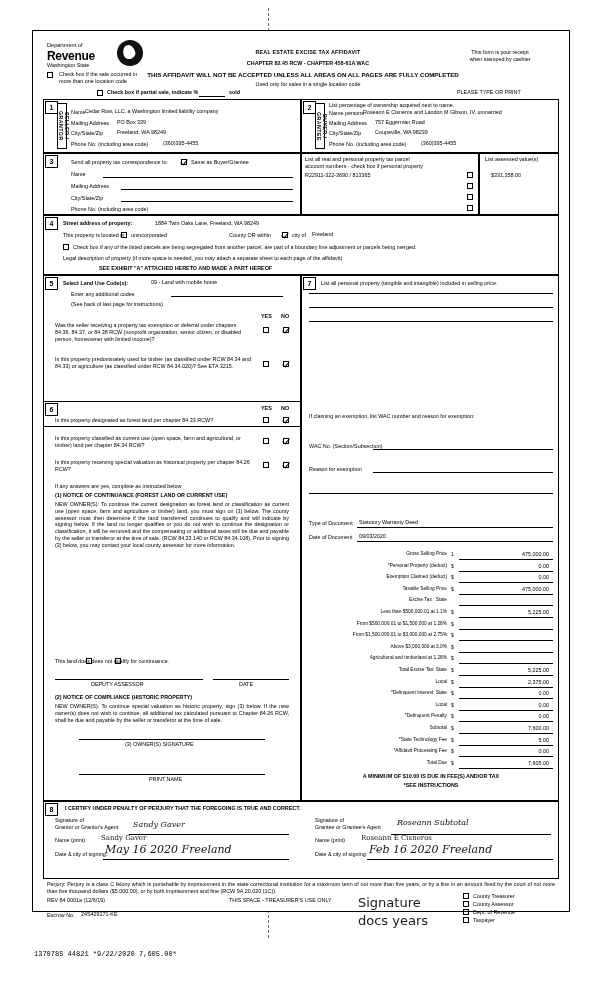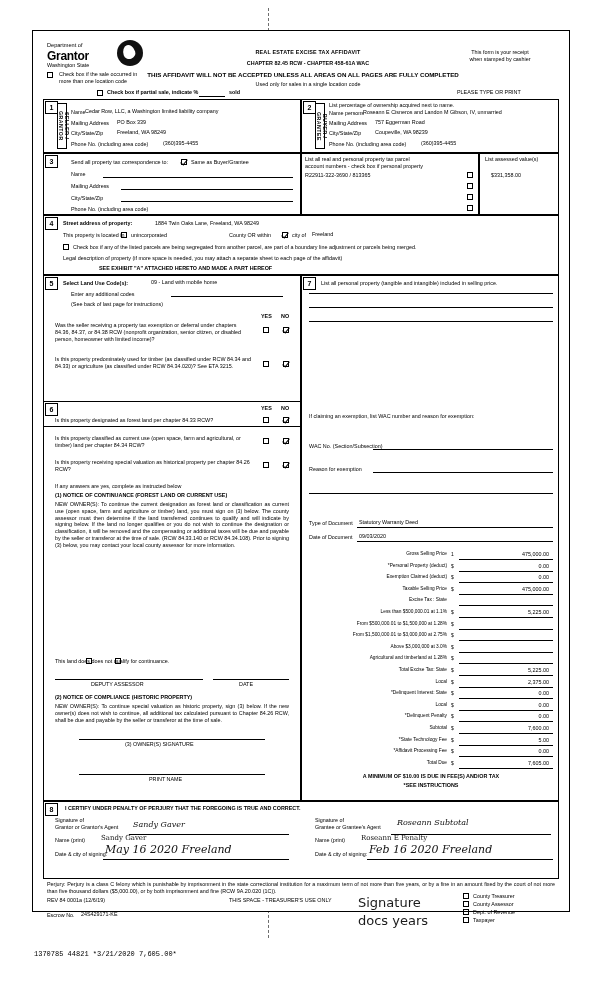--- a/index.html
+++ b/index.html
@@ -34,21 +34,21 @@
 <body>
 
 <div class="page">
 
   <div class="vline"></div>
 
   <div class="doc">
 
     <div class="logo-circle" style="left:84px;top:9px;"></div>
     <div class="cell" style="left:14px;top:11px;font-size:5.6px;">Department of</div>
-    <div class="cell bold" style="left:14px;top:18px;font-size:12px;letter-spacing:-.3px;">Grantor</div>
+    <div class="cell bold" style="left:14px;top:18px;font-size:12px;letter-spacing:-.3px;">Revenue</div>
     <div class="cell" style="left:14px;top:31px;font-size:5.4px;">Washington State</div>
 
     <div class="cell hdr-title" style="left:150px;top:18px;width:250px;">REAL ESTATE EXCISE TAX AFFIDAVIT</div>
     <div class="cell hdr-sub" style="left:150px;top:29px;width:250px;">CHAPTER 82.45 RCW - CHAPTER 458-61A WAC</div>
     <div class="cell hdr-sub" style="left:30px;top:40px;width:480px;font-size:6.2px;">THIS AFFIDAVIT WILL NOT BE ACCEPTED UNLESS ALL AREAS ON ALL PAGES ARE FULLY COMPLETED</div>
     <div class="cell hdr-note" style="left:150px;top:50px;width:250px;">Used only for sales in a single location code</div>
 
     <div class="cell tiny center" style="left:412px;top:18px;width:110px;">This form is your receipt</div>
     <div class="cell tiny center" style="left:412px;top:25px;width:110px;">when stamped by cashier</div>
     <div class="cell tiny" style="left:424px;top:58px;">PLEASE TYPE OR PRINT</div>
@@ -349,21 +349,21 @@
     <div class="hand" style="position:absolute;left:68px;top:803px;font-style:normal;font-size:7px;">Sandy Gaver</div>
     <div class="cell tiny" style="left:22px;top:820px;">Date &amp; city of signing:</div>
     <div class="handbig" style="position:absolute;left:72px;top:812px;">May 16 2020 Freeland</div>
     <div class="cell" style="left:70px;top:828px;width:186px;border-bottom:1px solid #000;"></div>
 
     <div class="cell tiny" style="left:282px;top:786px;">Signature of</div>
     <div class="cell tiny" style="left:282px;top:793px;">Grantee or Grantee's Agent</div>
     <div class="hand" style="position:absolute;left:364px;top:787px;">Roseann Subtotal</div>
     <div class="cell" style="left:358px;top:803px;width:160px;border-bottom:1px solid #000;"></div>
     <div class="cell tiny" style="left:282px;top:806px;">Name (print)</div>
-    <div class="hand" style="position:absolute;left:328px;top:803px;font-style:normal;font-size:7px;">Roseann E Penalty</div>
+    <div class="hand" style="position:absolute;left:328px;top:803px;font-style:normal;font-size:7px;">Roseann E Cisneros</div>
     <div class="cell tiny" style="left:282px;top:820px;">Date &amp; city of signing:</div>
     <div class="handbig" style="position:absolute;left:336px;top:812px;">Feb 16 2020 Freeland</div>
     <div class="cell" style="left:334px;top:828px;width:186px;border-bottom:1px solid #000;"></div>
 
     <div class="cell tiny" style="left:14px;top:850px;width:508px;text-align:justify;">Perjury: Perjury is a class C felony which is punishable by imprisonment in the state correctional institution for a maximum term of not more than five years, or by a fine in an amount fixed by the court of not more than five thousand dollars ($5,000.00), or by both imprisonment and fine (RCW 9A.20.020 (1C)).</div>
 
     <div class="cell tiny" style="left:14px;top:866px;">REV 84 0001a (12/6/19)</div>
     <div class="cell tiny" style="left:196px;top:866px;">THIS SPACE - TREASURER'S USE ONLY</div>
 
     <span class="sqr" style="position:absolute;left:430px;top:862px;"></span>
@@ -375,15 +375,15 @@
     <span class="sqr" style="position:absolute;left:430px;top:886px;"></span>
     <div class="cell tiny" style="left:440px;top:886px;">Taxpayer</div>
 
     <div class="cell tiny" style="left:14px;top:881px;">Escrow No.</div>
     <div class="cell sm" style="left:48px;top:880px;">24S429171-KE</div>
   </div>
 
   <div class="supporting" style="left:358px;top:895px;">Signature</div>
   <div class="supporting" style="left:358px;top:913px;">docs years</div>
 
-  <div class="footerline" style="left:34px;top:950px;">1370785  44821  *3/21/2020  7,605.00*</div>
+  <div class="footerline" style="left:34px;top:950px;">1370785  44821  *9/22/2020  7,605.00*</div>
 
 </div>
 
 </body></html>

